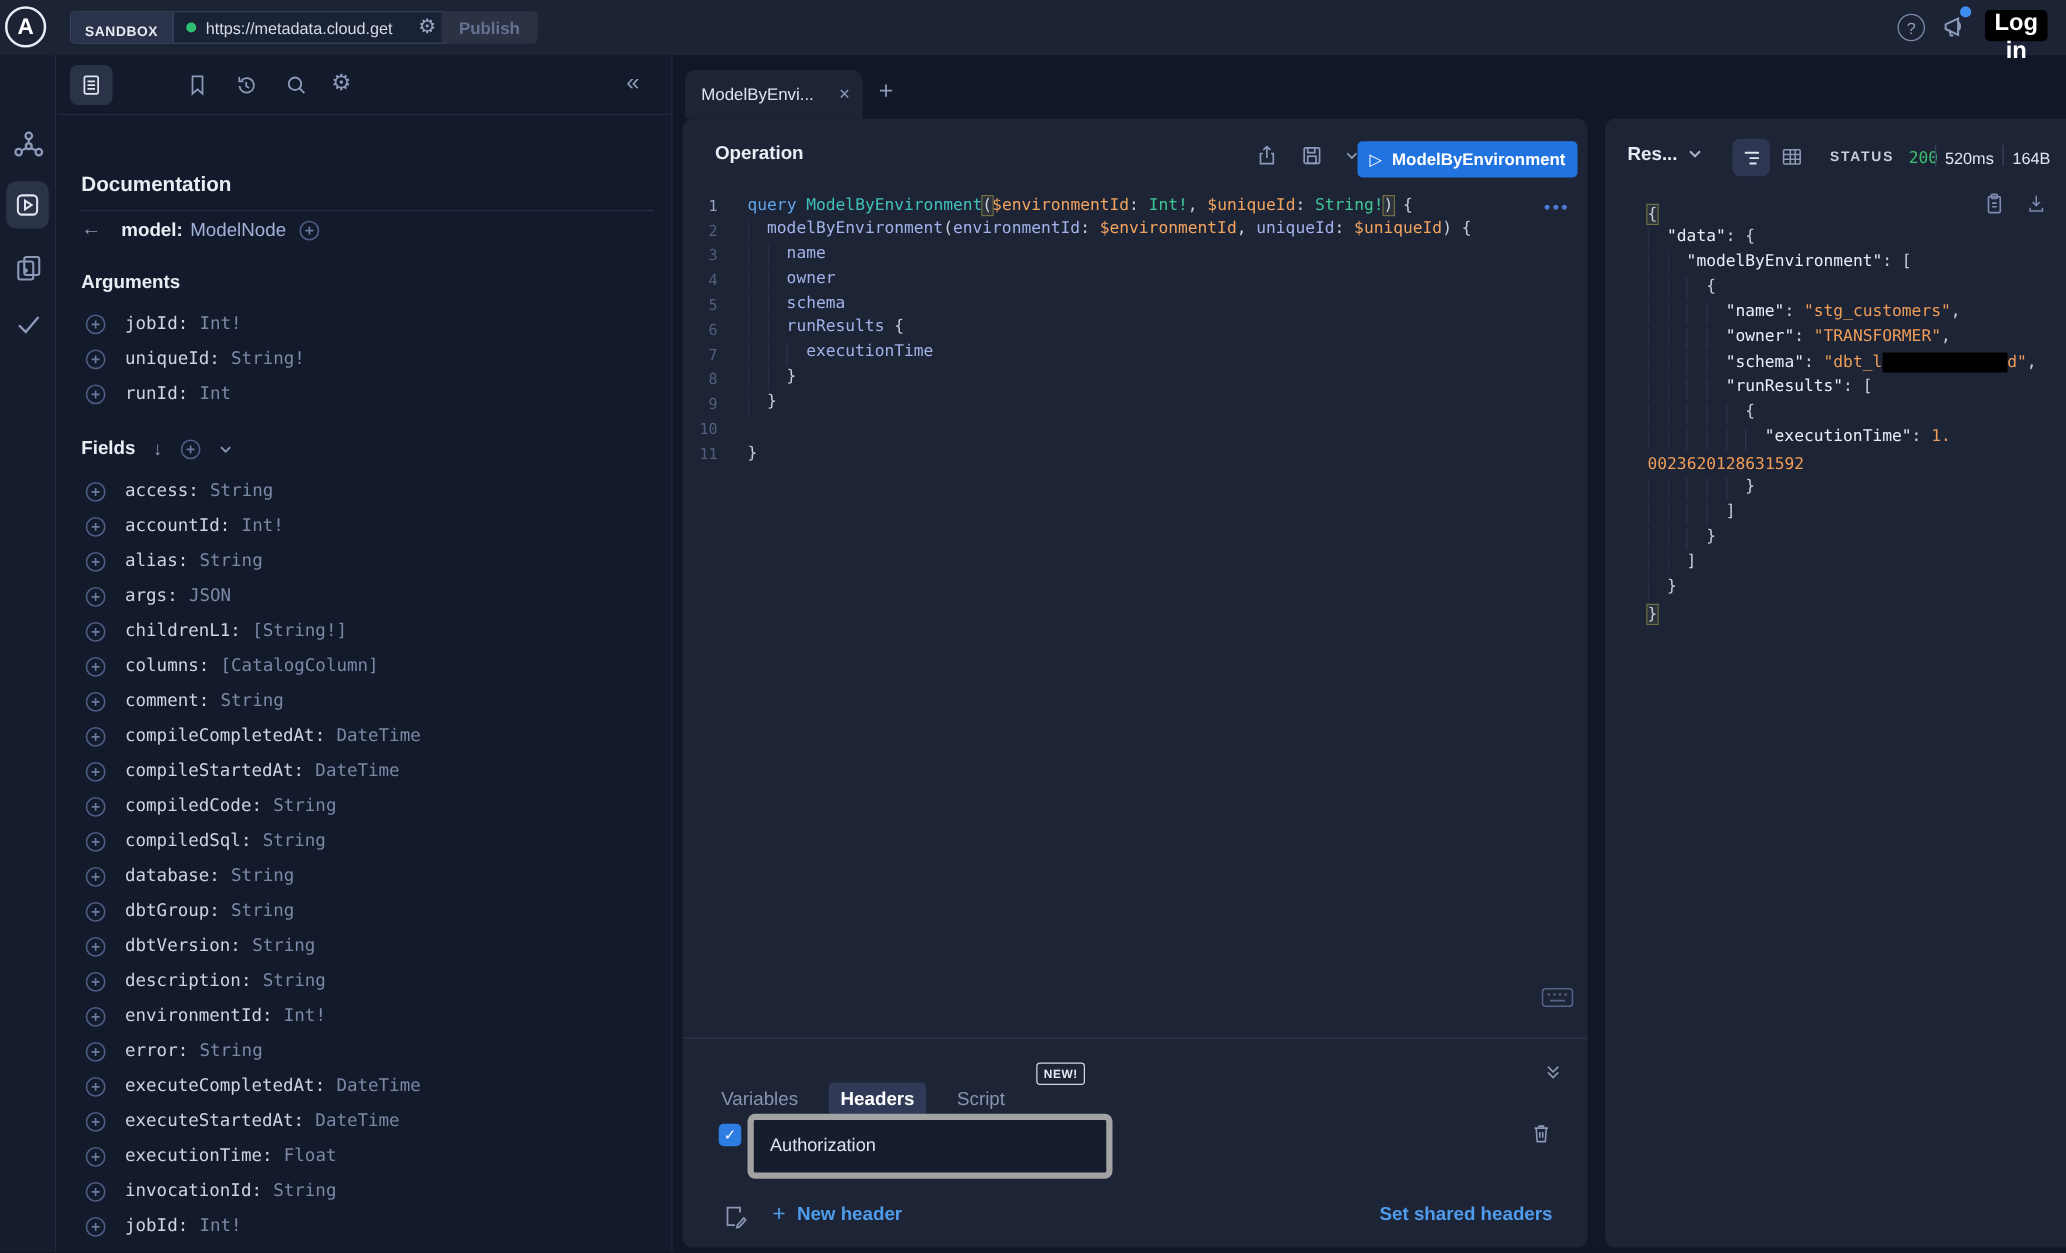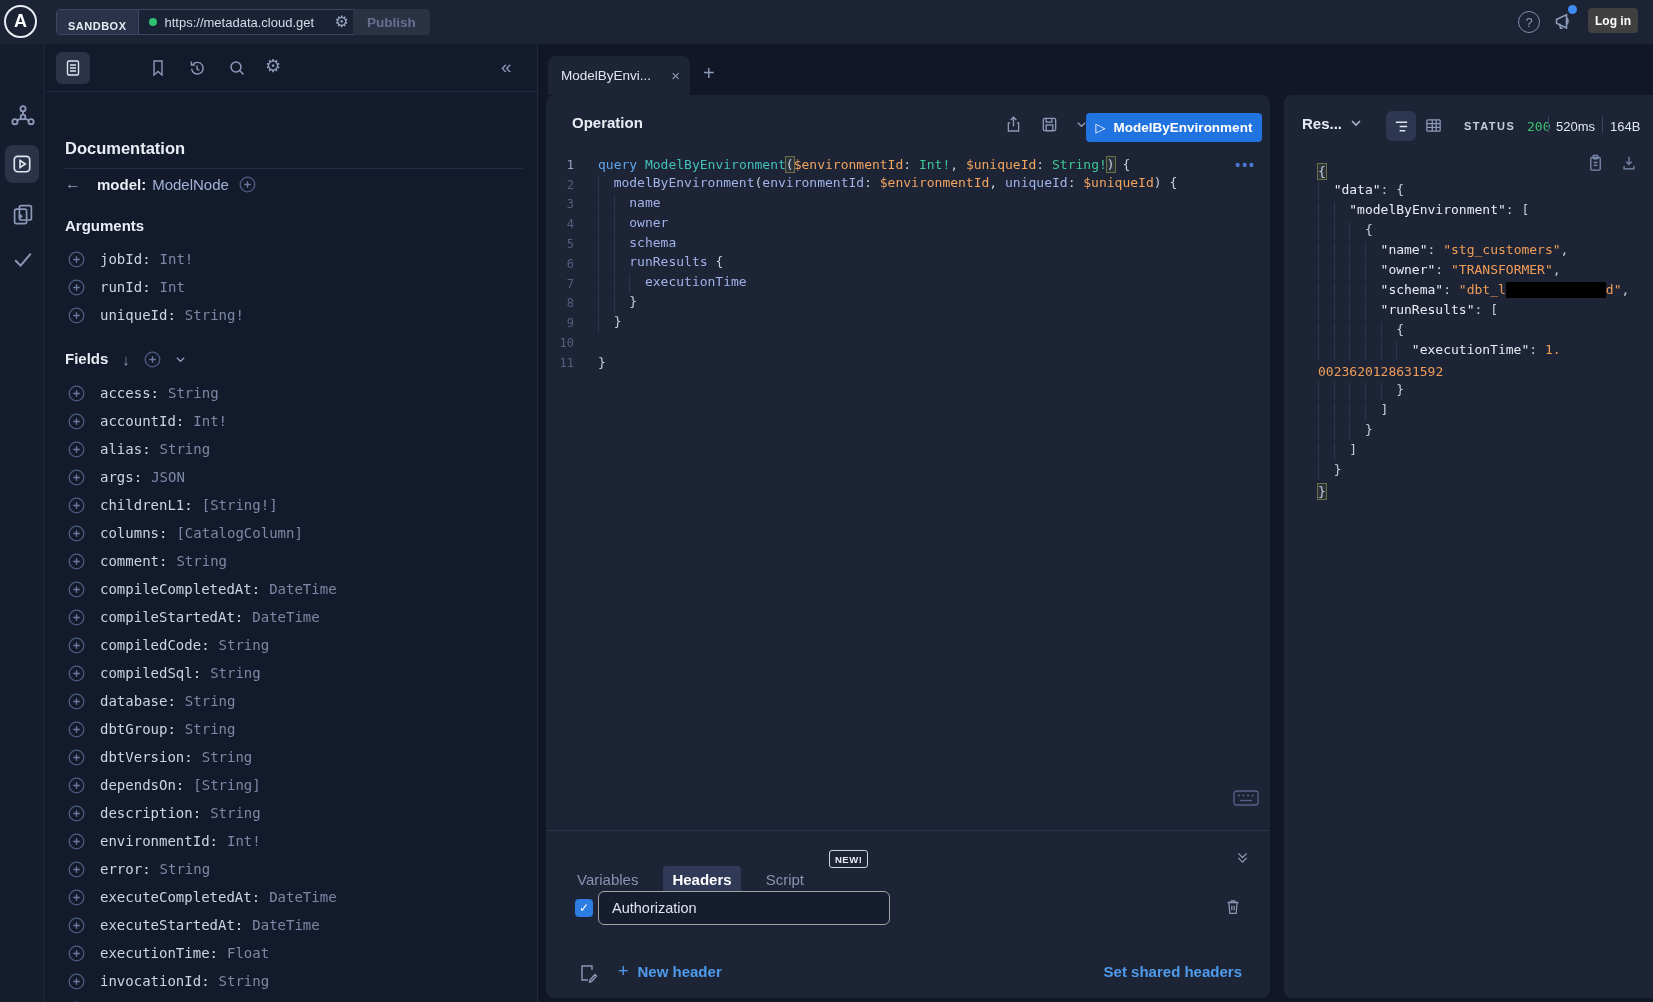--- a/index.html
+++ b/index.html
@@ -20,22 +20,22 @@
   .url-seg { width:220px; display:flex; align-items:center; gap:8px; padding:0 6px 0 10px; background:#1a2235; }
   .status-dot { width:8px; height:8px; border-radius:50%; background:#2fbf71; flex:0 0 auto; }
   .url-text { font-size:13px; color:#d5dbe7; white-space:nowrap; overflow:hidden; width:162px; }
   .url-gear { font-size:16px; color:#9aa5c0; line-height:1; }
   .publish-btn { position:absolute; left:353px; top:9px; width:77px; height:26px; background:#2a3244;
                  border:none; border-radius:4px; color:#667192; font-weight:bold; font-size:13.5px; }
   .help-circle { position:absolute; left:1518px; top:11px; width:22px; height:22px; border:1.5px solid #7e8cab;
                  border-radius:50%; color:#8d9ab8; font-size:13px; display:flex; align-items:center; justify-content:center; }
   .megaphone { position:absolute; left:1552px; top:10px; }
   .mega-dot { position:absolute; left:1568px; top:5px; width:9px; height:9px; border-radius:50%; background:#3f8cf0; }
-  .login-btn { position:absolute; left:1588px; top:8px; width:50px; height:25px; background:#404040; border:none;
-               border-radius:4px; color:#fff; font-weight:bold; font-size:12px; }
+  .login-btn { position:absolute; left:1588px; top:8px; width:50px; height:25px; background:#000000; border:none;
+               border-radius:4px; color:#fff; font-weight:bold; font-size:19px; }
 
   
   .rail { position:absolute; left:0; top:44px; width:45px; height:958px; background:#151c2e; border-right:1px solid #1f2940; }
   .rail-item { position:absolute; left:0; width:45px; display:flex; justify-content:center; }
   .rail-chip { position:absolute; left:5px; top:101px; width:34px; height:38px; background:#2b3349; border-radius:8px;
                display:flex; align-items:center; justify-content:center; }
 
   
   .sidebar { position:absolute; left:46px; top:44px; width:492px; height:958px; background:#131a2b; border-right:1px solid #1f2940; }
   .iconrow { position:absolute; left:0; top:0; width:100%; height:48px; border-bottom:1px solid #222b42; }
@@ -90,22 +90,22 @@
   .bottom-div { position:absolute; left:0; top:735px; width:100%; border-top:1px solid #2a3349; }
   .btabs { position:absolute; left:22px; top:748px; display:flex; align-items:center; gap:16px; height:32px; }
   .btab { font-size:15px; color:#8793b0; cursor:pointer; padding:5px 9px;margin-top:40px; }
   .btab.active { background:#303a56; border-radius:4px; color:#fff; font-weight:bold; }
   .new-badge { font-size:9.5px; font-weight:bold; color:#e6eaf2; border:1px solid #cdd4e2; border-radius:3px;
                padding:2.5px 5px; letter-spacing:.5px; }
   .collapse-dbl { position:absolute; right:20px; top:755px; }
   .hdr-row { position:absolute; left:0; top:796px; width:100%; height:34px; }
   .chk { position:absolute; left:29px; top:8px; width:18px; height:18px; background:#2d7de2; border-radius:4px;
          display:flex; align-items:center; justify-content:center; color:#fff; font-size:12px; }
-  .hdr-name { position:absolute; left:52px; top:0; width:292px; height:34px; background:#161d2f;
-              border:1px solid #a3a3a3; border-radius:6px; color:#dde3ed; font-size:14.5px; padding:0 13px;
+  .hdr-name { position:absolute; left:52px; top:0; width:292px; height:52px; background:#161d2f;
+              border:5px solid #a3a3a3; border-radius:6px; color:#dde3ed; font-size:14.5px; padding:0 13px;
               font-family:"Liberation Sans", sans-serif; }
   .hdr-val { position:absolute; left:353px; top:0; width:308px; height:34px; background:#161d2f;
              border:1px solid #3b4763; border-radius:6px; display:flex; align-items:center; padding:0 2px 0 11px; }
   .hdr-prefix { font-size:14.5px; color:#dde3ed; margin-right:5px; }
   .secret { background:#000; border-radius:2px; height:24px; flex:1; display:flex; align-items:center; padding:0 12px;
             font-family:"DejaVu Sans Mono", monospace; font-size:12.5px; font-weight:bold; color:#fff; letter-spacing:.5px; }
   .trash-btn { position:absolute; left:678px; top:6px; background:none; border:none; }
   .newhdr-row { position:absolute; left:0; top:866px; width:100%; height:24px; }
   .envfile-ic { position:absolute; left:32px; top:1px; }
   .new-header { position:absolute; left:72px; top:0; background:none; border:none; color:#4f9cec; font-weight:bold;
@@ -245,30 +245,30 @@
               <path d="M8.5 5.3 v6.4 M5.3 8.5 h6.4" stroke="#6b7aa0"></path>
             </svg>
             <span class="dn">jobId:</span>
             <span class="dt">Int!</span>
           </div>
           <div class="doc-row">
             <svg class="icn" width="17" height="17" viewBox="0 0 17 17" fill="none" stroke="#4f5d82" stroke-width="1.3">
               <circle cx="8.5" cy="8.5" r="7.3"></circle>
               <path d="M8.5 5.3 v6.4 M5.3 8.5 h6.4" stroke="#6b7aa0"></path>
             </svg>
+            <span class="dn">uniqueId:</span>
+            <span class="dt">String!</span>
+          </div>
+          <div class="doc-row">
+            <svg class="icn" width="17" height="17" viewBox="0 0 17 17" fill="none" stroke="#4f5d82" stroke-width="1.3">
+              <circle cx="8.5" cy="8.5" r="7.3"></circle>
+              <path d="M8.5 5.3 v6.4 M5.3 8.5 h6.4" stroke="#6b7aa0"></path>
+            </svg>
             <span class="dn">runId:</span>
             <span class="dt">Int</span>
-          </div>
-          <div class="doc-row">
-            <svg class="icn" width="17" height="17" viewBox="0 0 17 17" fill="none" stroke="#4f5d82" stroke-width="1.3">
-              <circle cx="8.5" cy="8.5" r="7.3"></circle>
-              <path d="M8.5 5.3 v6.4 M5.3 8.5 h6.4" stroke="#6b7aa0"></path>
-            </svg>
-            <span class="dn">uniqueId:</span>
-            <span class="dt">String!</span>
           </div>
         </div>
       <div class="fields-head">
         <span class="section-h" style="margin-top:0">Fields</span>
         <span class="mini-ic">↓</span>
         <svg class="icn" width="17" height="17" viewBox="0 0 17 17" fill="none" stroke="#4f5d82" stroke-width="1.3">
           <circle cx="8.5" cy="8.5" r="7.3"></circle>
             <path d="M8.5 5.3 v6.4 M5.3 8.5 h6.4" stroke="#6b7aa0"></path>
         </svg>
         <svg class="icn" width="11" height="11" viewBox="0 0 12 12" fill="none" stroke="#8d99b8" stroke-width="1.5">
@@ -380,28 +380,20 @@
             <span class="dn">dbtGroup:</span>
             <span class="dt">String</span>
           </div>
           <div class="doc-row">
             <svg class="icn" width="17" height="17" viewBox="0 0 17 17" fill="none" stroke="#4f5d82" stroke-width="1.3">
               <circle cx="8.5" cy="8.5" r="7.3"></circle>
               <path d="M8.5 5.3 v6.4 M5.3 8.5 h6.4" stroke="#6b7aa0"></path>
             </svg>
             <span class="dn">dbtVersion:</span>
             <span class="dt">String</span>
-          </div>
-          <div class="doc-row">
-            <svg class="icn" width="17" height="17" viewBox="0 0 17 17" fill="none" stroke="#4f5d82" stroke-width="1.3">
-              <circle cx="8.5" cy="8.5" r="7.3"></circle>
-              <path d="M8.5 5.3 v6.4 M5.3 8.5 h6.4" stroke="#6b7aa0"></path>
-            </svg>
-            <span class="dn">dependsOn:</span>
-            <span class="dt">[String]</span>
           </div>
           <div class="doc-row">
             <svg class="icn" width="17" height="17" viewBox="0 0 17 17" fill="none" stroke="#4f5d82" stroke-width="1.3">
               <circle cx="8.5" cy="8.5" r="7.3"></circle>
               <path d="M8.5 5.3 v6.4 M5.3 8.5 h6.4" stroke="#6b7aa0"></path>
             </svg>
             <span class="dn">description:</span>
             <span class="dt">String</span>
           </div>
           <div class="doc-row">

